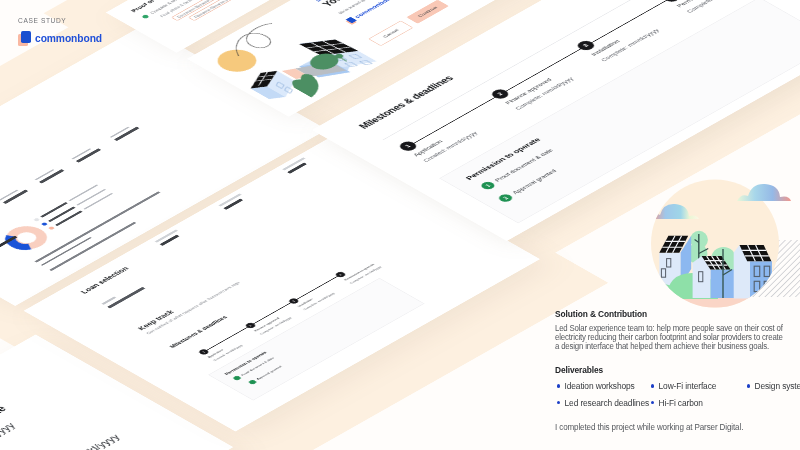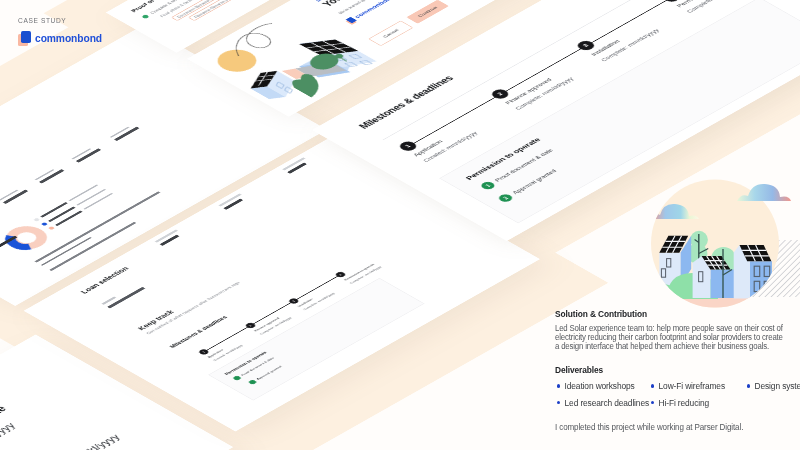--- a/index.html
+++ b/index.html
@@ -475,31 +475,31 @@
     <div class="h-title">Solution &amp; Contribution</div>
     <div class="p-body">Led Solar experience team to: help more people save on their cost of electricity reducing their carbon footprint and solar providers to create a design interface that helped them achieve their business goals.</div>
     <div class="h-title h-title2">Deliverables</div>
     <div class="dlv">
       <div class="dlv-item" style="left:2px;top:0px">
           <span class="dot"></span>
           <span>Ideation workshops</span>
         </div>
       <div class="dlv-item" style="left:96px;top:0px">
           <span class="dot"></span>
-          <span>Low-Fi wireframes</span>
+          <span>Low-Fi interface</span>
         </div>
       <div class="dlv-item" style="left:192px;top:0px">
           <span class="dot"></span>
           <span>Design system</span>
         </div>
       <div class="dlv-item" style="left:2px;top:16.5px">
           <span class="dot"></span>
           <span>Led research deadlines</span>
         </div>
       <div class="dlv-item" style="left:96px;top:16.5px">
           <span class="dot"></span>
-          <span>Hi-Fi reducing</span>
+          <span>Hi-Fi carbon</span>
         </div>
     </div>
     <div class="footnote">I completed this project while working at Parser Digital.</div>
   </div>
 
 </div>
 
 </body></html>

